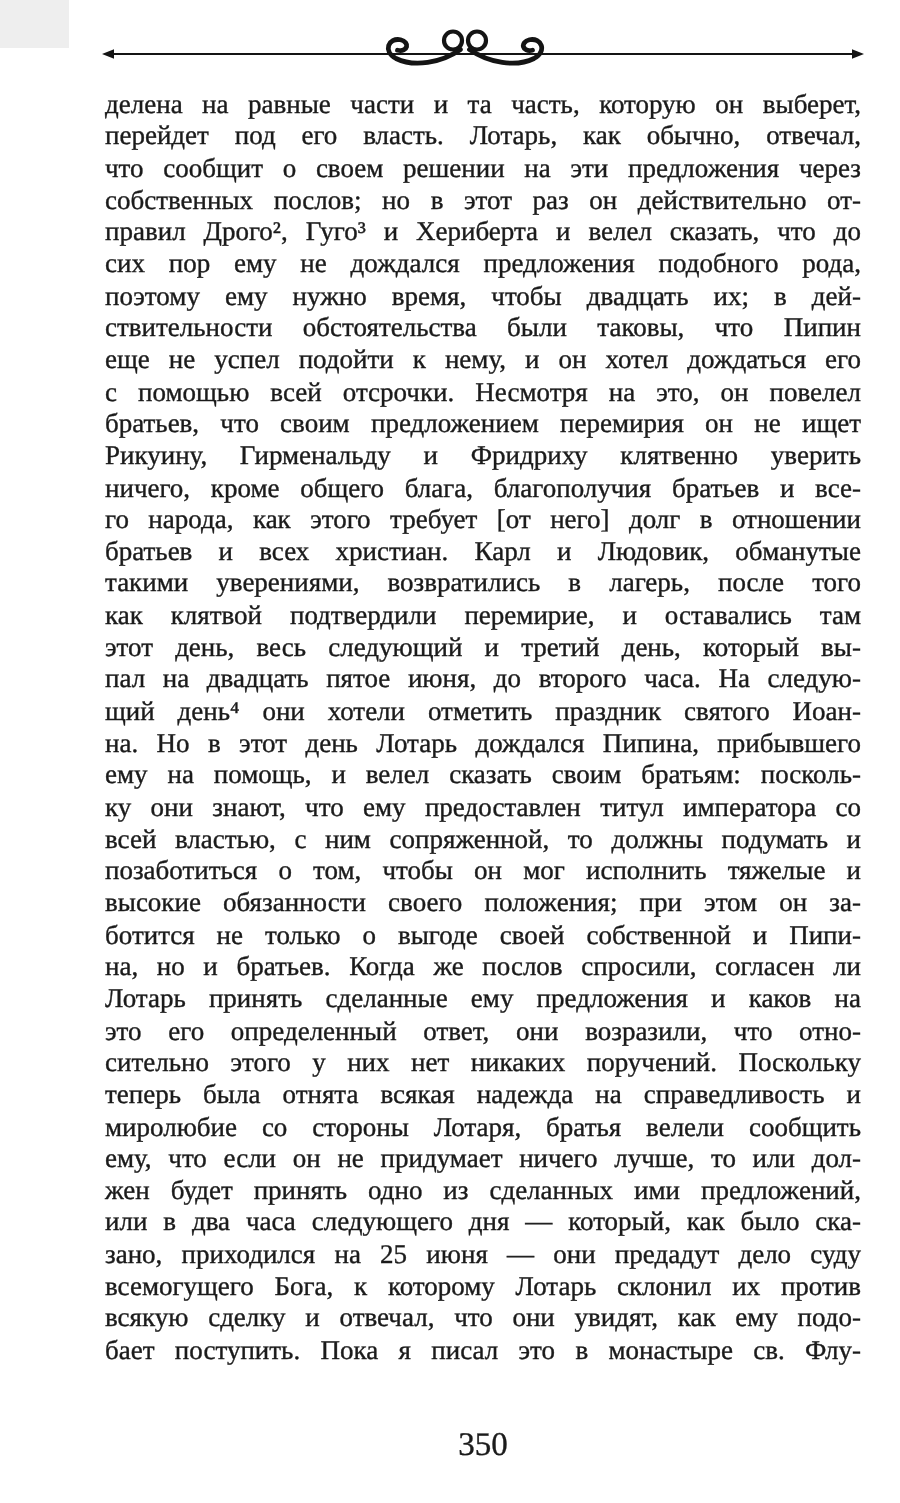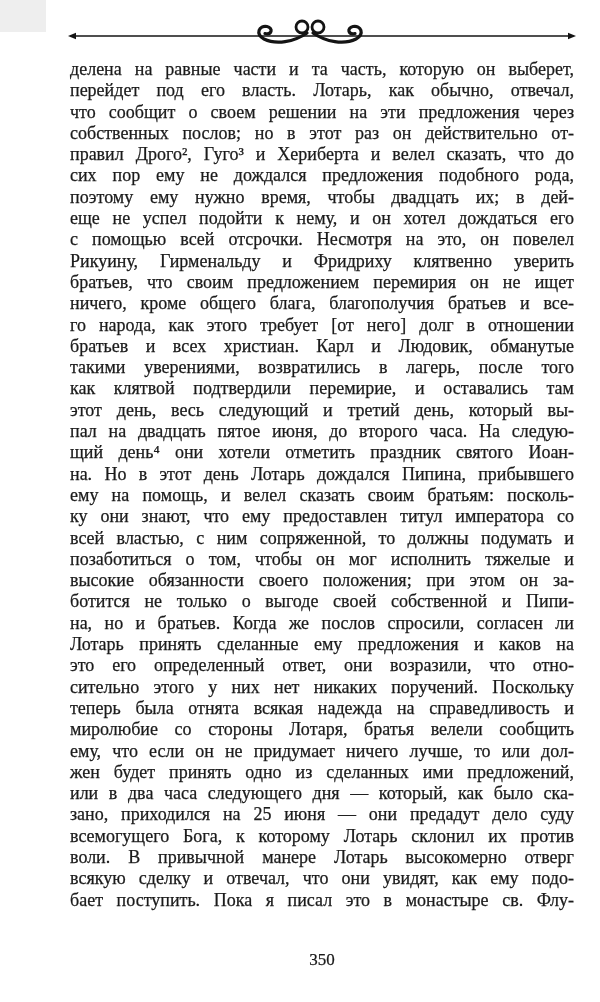--- a/index.html
+++ b/index.html
@@ -46,21 +46,21 @@
     line-height: 21.3px;
     height: 21.3px;
     overflow: visible;
   }
   .page-number {
     position: absolute;
     left: 70px;
     top: 950px;
     width: 504px;
     text-align: center;
-    font-size: 17px;
+    font-size: 22px;
     color: #1b1b1b;
     -webkit-text-stroke: 0.25px #1b1b1b;
   }
 </style>
 </head>
 <body>
 
 <div class="page">
 
   <div class="scan-shadow"></div>
@@ -83,24 +83,25 @@
   </svg>
 
   <div class="text-block" id="text-block">
       <div class="text-line">делена на равные части и та часть, которую он выберет,</div>
       <div class="text-line">перейдет под его власть. Лотарь, как обычно, отвечал,</div>
       <div class="text-line">что сообщит о своем решении на эти предложения через</div>
       <div class="text-line">собственных послов; но в этот раз он действительно от-</div>
       <div class="text-line">правил Дрого², Гуго³ и Хериберта и велел сказать, что до</div>
       <div class="text-line">сих пор ему не дождался предложения подобного рода,</div>
       <div class="text-line">поэтому ему нужно время, чтобы двадцать их; в дей-</div>
+      <div class="text-line">ствительности обстоятельства были таковы, что Пипин</div>
       <div class="text-line">еще не успел подойти к нему, и он хотел дождаться его</div>
       <div class="text-line">с помощью всей отсрочки. Несмотря на это, он повелел</div>
+      <div class="text-line">братьев, что своим предложением перемирия он не ищет</div>
       <div class="text-line">Рикуину, Гирменальду и Фридриху клятвенно уверить</div>
-      <div class="text-line">братьев, что своим предложением перемирия он не ищет</div>
       <div class="text-line">ничего, кроме общего блага, благополучия братьев и все-</div>
       <div class="text-line">го народа, как этого требует [от него] долг в отношении</div>
       <div class="text-line">братьев и всех христиан. Карл и Людовик, обманутые</div>
       <div class="text-line">такими уверениями, возвратились в лагерь, после того</div>
       <div class="text-line">как клятвой подтвердили перемирие, и оставались там</div>
       <div class="text-line">этот день, весь следующий и третий день, который вы-</div>
       <div class="text-line">пал на двадцать пятое июня, до второго часа. На следую-</div>
       <div class="text-line">щий день⁴ они хотели отметить праздник святого Иоан-</div>
       <div class="text-line">на. Но в этот день Лотарь дождался Пипина, прибывшего</div>
       <div class="text-line">ему на помощь, и велел сказать своим братьям: посколь-</div>
@@ -113,20 +114,19 @@
       <div class="text-line">Лотарь принять сделанные ему предложения и каков на</div>
       <div class="text-line">это его определенный ответ, они возразили, что отно-</div>
       <div class="text-line">сительно этого у них нет никаких поручений. Поскольку</div>
       <div class="text-line">теперь была отнята всякая надежда на справедливость и</div>
       <div class="text-line">миролюбие со стороны Лотаря, братья велели сообщить</div>
       <div class="text-line">ему, что если он не придумает ничего лучше, то или дол-</div>
       <div class="text-line">жен будет принять одно из сделанных ими предложений,</div>
       <div class="text-line">или в два часа следующего дня — который, как было ска-</div>
       <div class="text-line">зано, приходился на 25 июня — они предадут дело суду</div>
       <div class="text-line">всемогущего Бога, к которому Лотарь склонил их против</div>
-      <div class="text-line">воли. В привычной манере Лотарь высокомерно отверг</div>
       <div class="text-line">всякую сделку и отвечал, что они увидят, как ему подо-</div>
       <div class="text-line">бает поступить. Пока я писал это в монастыре св. Флу-</div>
     </div>
 
   <div class="page-number">350</div>
 
 </div>
 
 </body></html>

